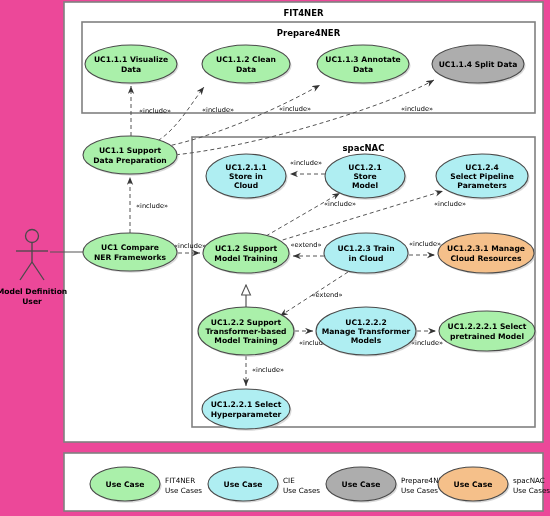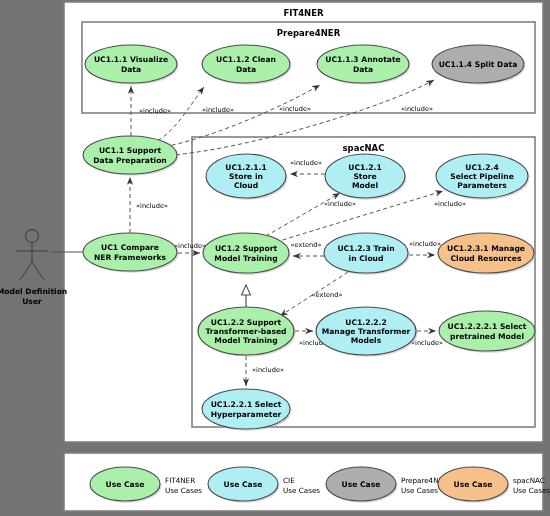--- a/index.html
+++ b/index.html
@@ -4,21 +4,21 @@
 <style>
   html, body {
     margin: 0;
     padding: 0;
     background: #ffffff;
   }
   #diagram-root {
     position: relative;
     width: 550px;
     height: 516px;
-    background: #737373;
+    background: #ec4899;
     font-family: "DejaVu Sans", sans-serif;
     overflow: hidden;
   }
   svg#uml-canvas {
     position: absolute;
     top: 0;
     left: 0;
     width: 550px;
     height: 516px;
   }

